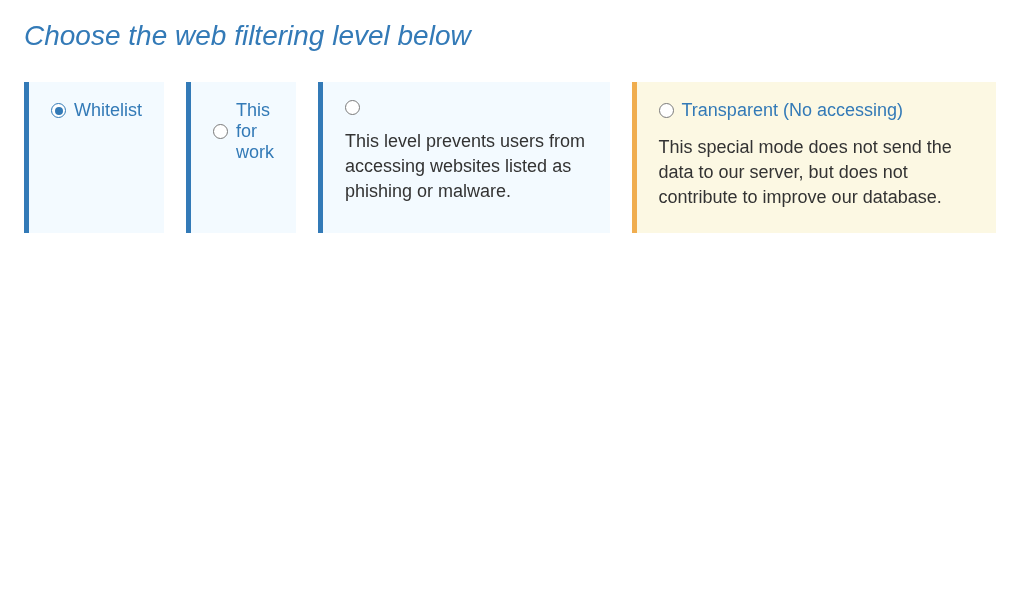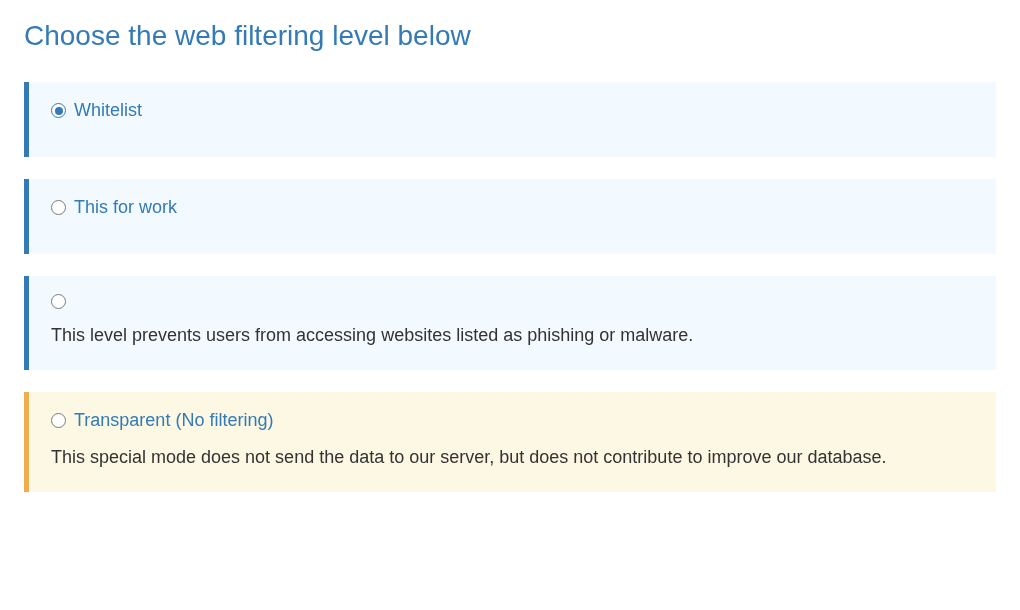--- a/index.html
+++ b/index.html
@@ -12,24 +12,25 @@
       background: #fff;
       padding: 20px 24px;
       width: 1020px;
       color: #333;
     }
     .page-title {
       font-size: 28px;
       font-weight: 400;
       color: #337ab7;
       margin-bottom: 30px;
+      font-style: italic;
     }
     .options {
       display: flex;
-      flex-direction: column;
+      flex-direction: row;
       gap: 22px;
     }
     .option-card {
       border-left: 5px solid #337ab7;
       background: #f3faff;
       padding: 18px 22px 22px 22px;
     }
     .option-card.warn {
       border-left-color: #f0ad4e;
       background: #fcf8e3;
@@ -100,18 +101,18 @@
   <div class="option-card">
     <div class="option-header">
       <span class="radio"></span>
     </div>
     <div class="option-desc">This level prevents users from accessing websites listed as phishing or malware.</div>
   </div>
 
   <div class="option-card warn">
     <div class="option-header">
       <span class="radio"></span>
-      <span class="option-title">Transparent (No filtering)</span>
+      <span class="option-title">Transparent (No accessing)</span>
     </div>
     <div class="option-desc">This special mode does not send the data to our server, but does not contribute to improve our database.</div>
   </div>
 
 </div>
 
 </body></html>

